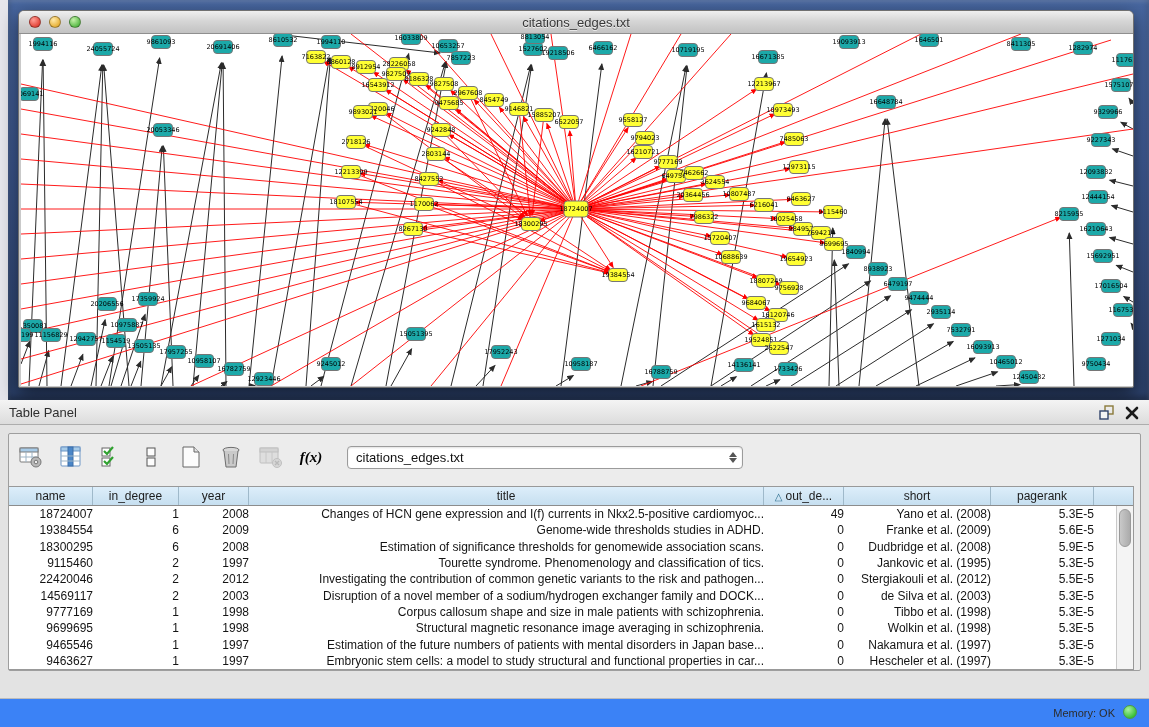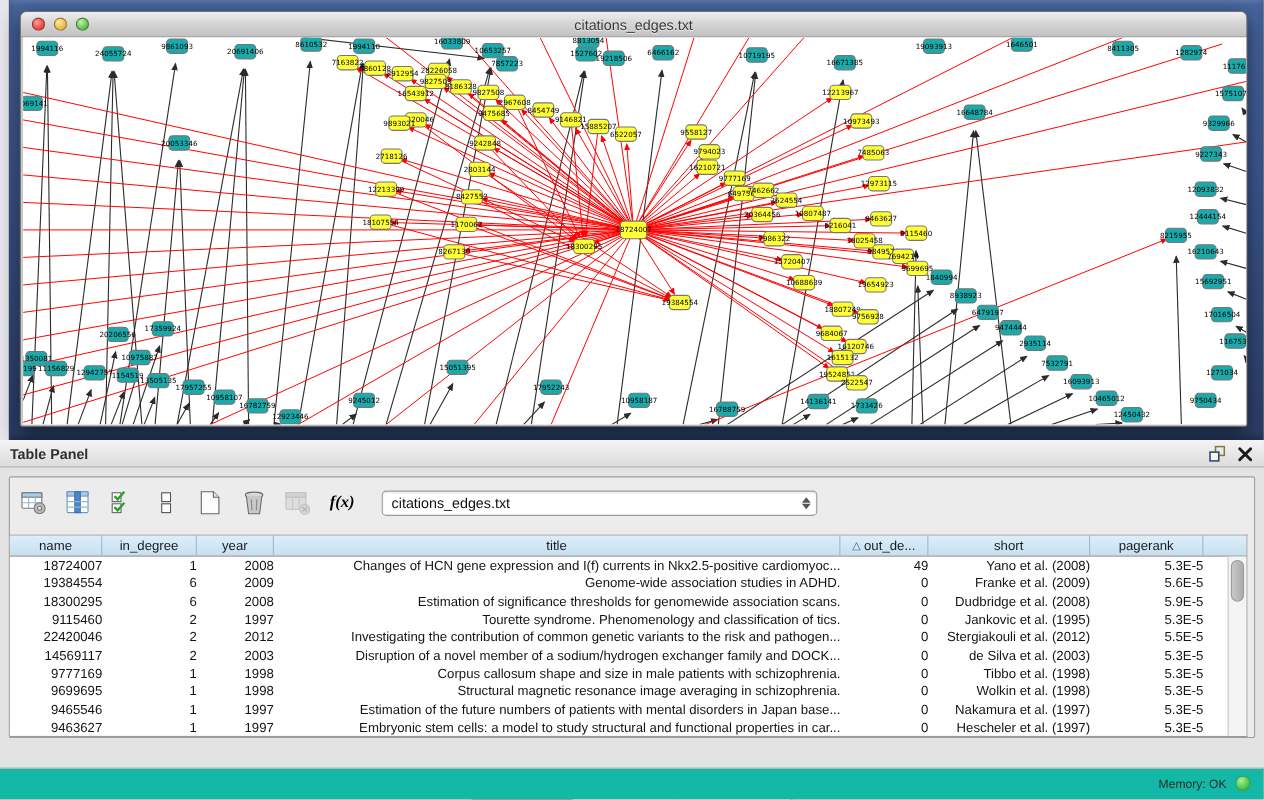--- a/index.html
+++ b/index.html
@@ -25,21 +25,21 @@
   .light.r { background:radial-gradient(circle at 35% 30%, #ff9d95, #e4473c 70%); }
   .light.y { background:radial-gradient(circle at 35% 30%, #ffe9a8, #e8b33c 70%); }
   .light.g { background:radial-gradient(circle at 35% 30%, #c4f0a9, #5dbd4b 70%); }
   .canvas { position:absolute; left:2px; top:23px; width:1112px; height:352px; background:#fff; overflow:hidden; }
   svg.graph { display:block; }
 
   
   .table-panel { position:absolute; left:0; top:400px; width:1149px; height:298px; background:#e3e3e3; }
   .tp-header { position:relative; height:25px;
                background:linear-gradient(180deg,#f4f4f4,#dcdcdc);
-               border-bottom:1px solid #adadad;font-weight:bold; }
+               border-bottom:1px solid #adadad; }
   .tp-title { position:absolute; left:9px; top:5px; font-size:13px; color:#2e2e2e; }
   .tp-icons { position:absolute; right:10px; top:4px; display:flex; gap:10px; align-items:center; }
 
   .tp-content { position:absolute; left:8px; top:33px; width:1133px; height:238px;
                 background:#ececec; border:1px solid #9e9e9e; border-radius:2px; }
   .toolbar { position:absolute; left:0; top:0; right:0; height:46px; display:flex; align-items:center;
              padding-left:8px; gap:12px; }
   .tbtn { width:28px; height:28px; display:flex; align-items:center; justify-content:center; border-radius:3px; }
   .fx { font-family:"Liberation Serif", serif; font-style:italic; font-weight:bold; font-size:15px; color:#000000; }
   .dropdown { position:relative; width:396px; height:23px; margin-left:10px; background:#fff;
@@ -70,21 +70,21 @@
   .tabs-row { position:absolute; left:0; right:0; top:273px; display:flex; justify-content:center; }
   .seg-group { display:flex; border:1px solid #9c9c9c; border-radius:5px; overflow:hidden;
                background:#fdfdfd; box-shadow:0 1px 1px rgba(0,0,0,.15); }
   .seg { padding:3px 14px; font-size:12.5px; color:#1d1d1d; border-right:1px solid #b9b9b9; cursor:default; }
   .seg:last-child { border-right:none; }
   .seg.sel { background:linear-gradient(180deg,#969696,#6e6e6e); color:#fff;
              text-shadow:0 -1px 0 rgba(0,0,0,.3); }
 
   
   .statusbar { position:absolute; left:0; top:698px; width:1149px; height:29px;
-               background:#14b8a6; border-top:1px solid #bcbcbc; }
+               background:#3b82f6; border-top:1px solid #bcbcbc; }
   .mem { position:absolute; right:34px; top:8px; font-size:11px; color:#2c2c2c; }
   .memdot { position:absolute; right:12px; top:6px; width:14px; height:14px; border-radius:50%;
             border:1px solid #4e9a43;
             background:radial-gradient(circle at 35% 30%, #a9f0a0, #35c035 75%); }
 </style>
 </head>
 <body>
 
 <div class="stage">
 
@@ -625,21 +625,21 @@
               <div class="cell c2">2008</div>
               <div class="cell c3">Changes of HCN gene expression and I(f) currents in Nkx2.5-positive cardiomyoc...</div>
               <div class="cell c4">49</div>
               <div class="cell c5">Yano et al. (2008)</div>
               <div class="cell c6">5.3E-5</div>
             </div>
             <div class="row">
               <div class="cell c0">19384554</div>
               <div class="cell c1">6</div>
               <div class="cell c2">2009</div>
-              <div class="cell c3">Genome-wide association studies in ADHD.</div>
+              <div class="cell c3">Genome-wide thresholds studies in ADHD.</div>
               <div class="cell c4">0</div>
               <div class="cell c5">Franke et al. (2009)</div>
               <div class="cell c6">5.6E-5</div>
             </div>
             <div class="row">
               <div class="cell c0">18300295</div>
               <div class="cell c1">6</div>
               <div class="cell c2">2008</div>
               <div class="cell c3">Estimation of significance thresholds for genomewide association scans.</div>
               <div class="cell c4">0</div>

